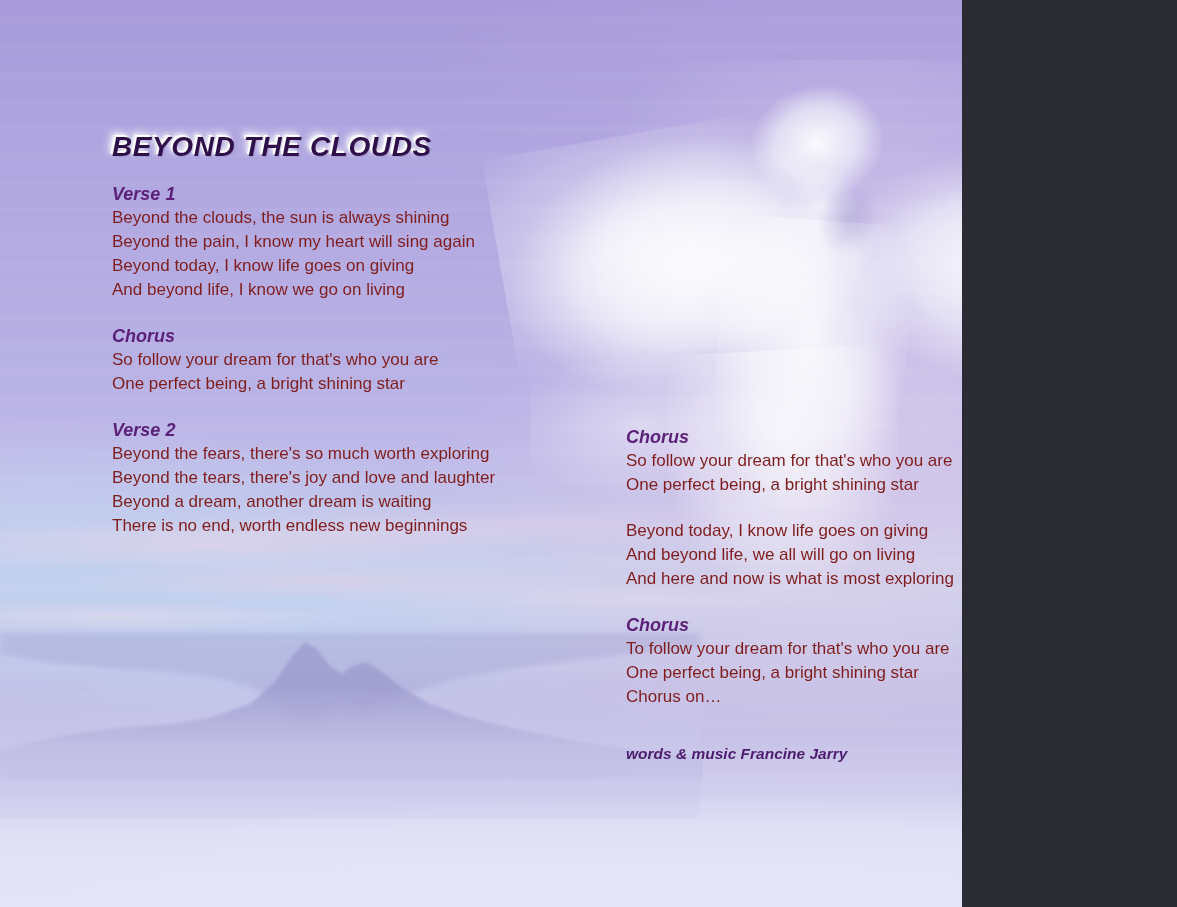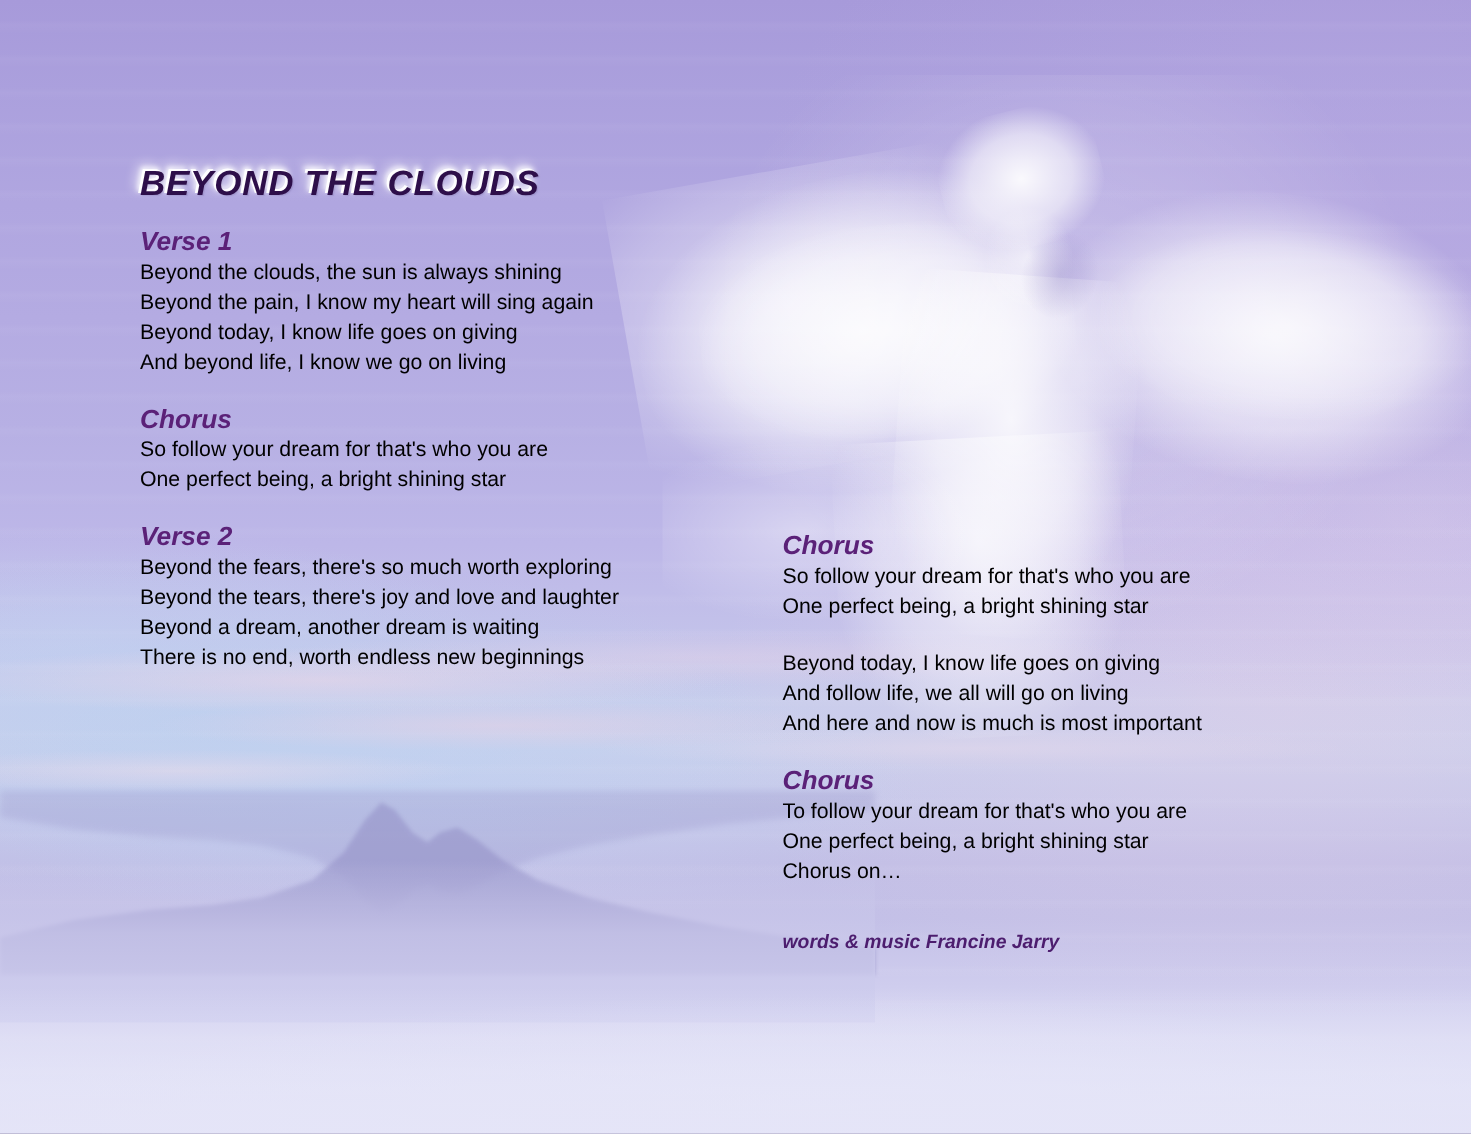--- a/index.html
+++ b/index.html
@@ -3,21 +3,21 @@
 <meta charset="utf-8">
 <title>Beyond The Clouds</title>
 <style>
   html, body {
     margin: 0;
     padding: 0;
     background: #2b2b33;
   }
   #slide {
     position: relative;
-    width: 1177px;
+    width: 962px;
     height: 907px;
     overflow: hidden;
     font-family: "Liberation Sans", sans-serif;
     background: #b3a8e0;
   }
 
   
   .bg-layer {
     position: absolute;
     inset: 0;
@@ -198,34 +198,34 @@
   }
 
   .col { position: absolute; }
   #col-left  { left: 112px; top: 182px; width: 500px; }
   #col-right { left: 626px; top: 425px; width: 500px; }
 
   .block { margin: 0 0 22px 0; }
   .block:last-child { margin-bottom: 0; }
 
   .sec-head {
-    font-size: 21px;
+    font-size: 18px;
     font-weight: bold;
     font-style: italic;
     color: #5b2178;
     line-height: 24px;
     white-space: nowrap;
   }
   .sec-head.upright { font-style: normal; color: #5e2a8e; }
 
   .line {
     font-size: 17px;
     font-weight: normal;
     font-style: normal;
-    color: #000000;
+    color: #7f1d1d;
     line-height: 24px;
     white-space: nowrap;
   }
   .line.ital { }
 
   .credit {
     font-size: 15.5px;
     font-weight: bold;
     font-style: italic;
     color: #4c1d6e;
@@ -308,22 +308,22 @@
     <div class="col" id="col-right">
 
       <div class="block">
         <div class="sec-head">Chorus</div>
         <div class="line ital">So follow your dream for that's who you are</div>
         <div class="line ital">One perfect being, a bright shining star</div>
       </div>
 
       <div class="block">
         <div class="line">Beyond today, I know life goes on giving</div>
-        <div class="line">And follow life, we all will go on living</div>
-        <div class="line">And here and now is much is most important</div>
+        <div class="line">And beyond life, we all will go on living</div>
+        <div class="line">And here and now is what is most exploring</div>
       </div>
 
       <div class="block">
         <div class="sec-head">Chorus</div>
         <div class="line ital">To follow your dream for that's who you are</div>
         <div class="line ital">One perfect being, a bright shining star</div>
         <div class="line ital">Chorus on…</div>
       </div>
 
       <div class="block" id="credit-block">

